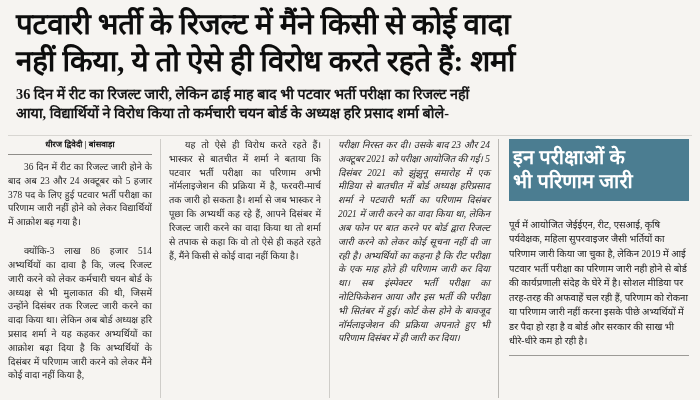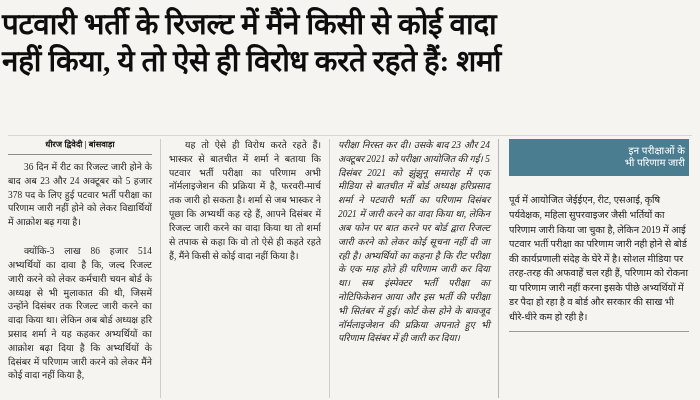--- a/index.html
+++ b/index.html
@@ -13,21 +13,21 @@
     background: #f6f4f1;
     font-family: "Liberation Serif", "DejaVu Serif", serif;
     color: #1b1b1b;
     overflow: hidden;
   }
   .clipping {
     position: relative;
     width: 700px;
     height: 400px;
     box-sizing: border-box;
-    padding: 4px 8px 0 2px;
+    padding: 4px 8px 0 16px;
     background: #f6f4f1;
   }
 
   
   .headline {
     font-family: "Liberation Serif", "DejaVu Serif", serif;
     font-weight: bold;
     font-size: 29.5px;
     line-height: 1.24;
     letter-spacing: -0.2px;
@@ -104,24 +104,24 @@
   p.para.noindent { text-indent: 0; font-style: italic; }
 
   .lead-bold {
     font-weight: bold;
   }
 
   
   .box-head {
     background: #4b7d91;
     color: #ffffff;
-    font-weight: normal;
-    font-size: 10px;
+    font-weight: bold;
+    font-size: 20px;
     line-height: 1.22;
-    text-align: right;
+    text-align: left;
     padding: 6px 4px 7px 4px;
     white-space: pre-line;
     letter-spacing: 0.1px;
   }
   .box-body {
     font-size: 9.6px;
     line-height: 1.52;
     text-align: left;
     margin-top: 17px;
     color: #1e1e1e;
@@ -143,20 +143,22 @@
   }
 </style>
 </head>
 <body>
 
 <div class="clipping">
 
   <h1 class="headline">पटवारी भर्ती के रिजल्ट में मैंने किसी से कोई वादा
 नहीं किया, ये तो ऐसे ही विरोध करते रहते हैं: शर्मा</h1>
 
+  <h2 class="subhead">36 दिन में रीट का रिजल्ट जारी, लेकिन ढाई माह बाद भी पटवार भर्ती परीक्षा का रिजल्ट नहीं
+आया, विद्यार्थियों ने विरोध किया तो कर्मचारी चयन बोर्ड के अध्यक्ष हरि प्रसाद शर्मा बोले-</h2>
 
   <div class="topline"></div>
 
   <div class="body-area">
 
     <div class="col col-1">
       <div class="byline">धीरज द्विवेदी | बांसवाड़ा</div>
       <hr class="byline-rule">
       <p class="para">36 दिन में रीट का रिजल्ट जारी होने के बाद अब 23 और 24 अक्टूबर को 5 हजार 378 पद के लिए हुई पटवार भर्ती परीक्षा का परिणाम जारी नहीं होने को लेकर विद्यार्थियों में आक्रोश बढ़ गया है।</p>
       <p class="para">क्योंकि-3 लाख 86 हजार 514 अभ्यर्थियों का दावा है कि, जल्द रिजल्ट जारी करने को लेकर कर्मचारी चयन बोर्ड के अध्यक्ष से भी मुलाकात की थी, जिसमें उन्होंने दिसंबर तक रिजल्ट जारी करने का वादा किया था। लेकिन अब बोर्ड अध्यक्ष हरि प्रसाद शर्मा ने यह कहकर अभ्यर्थियों का आक्रोश बढ़ा दिया है कि अभ्यर्थियों के दिसंबर में परिणाम जारी करने को लेकर मैंने कोई वादा नहीं किया है,</p>

